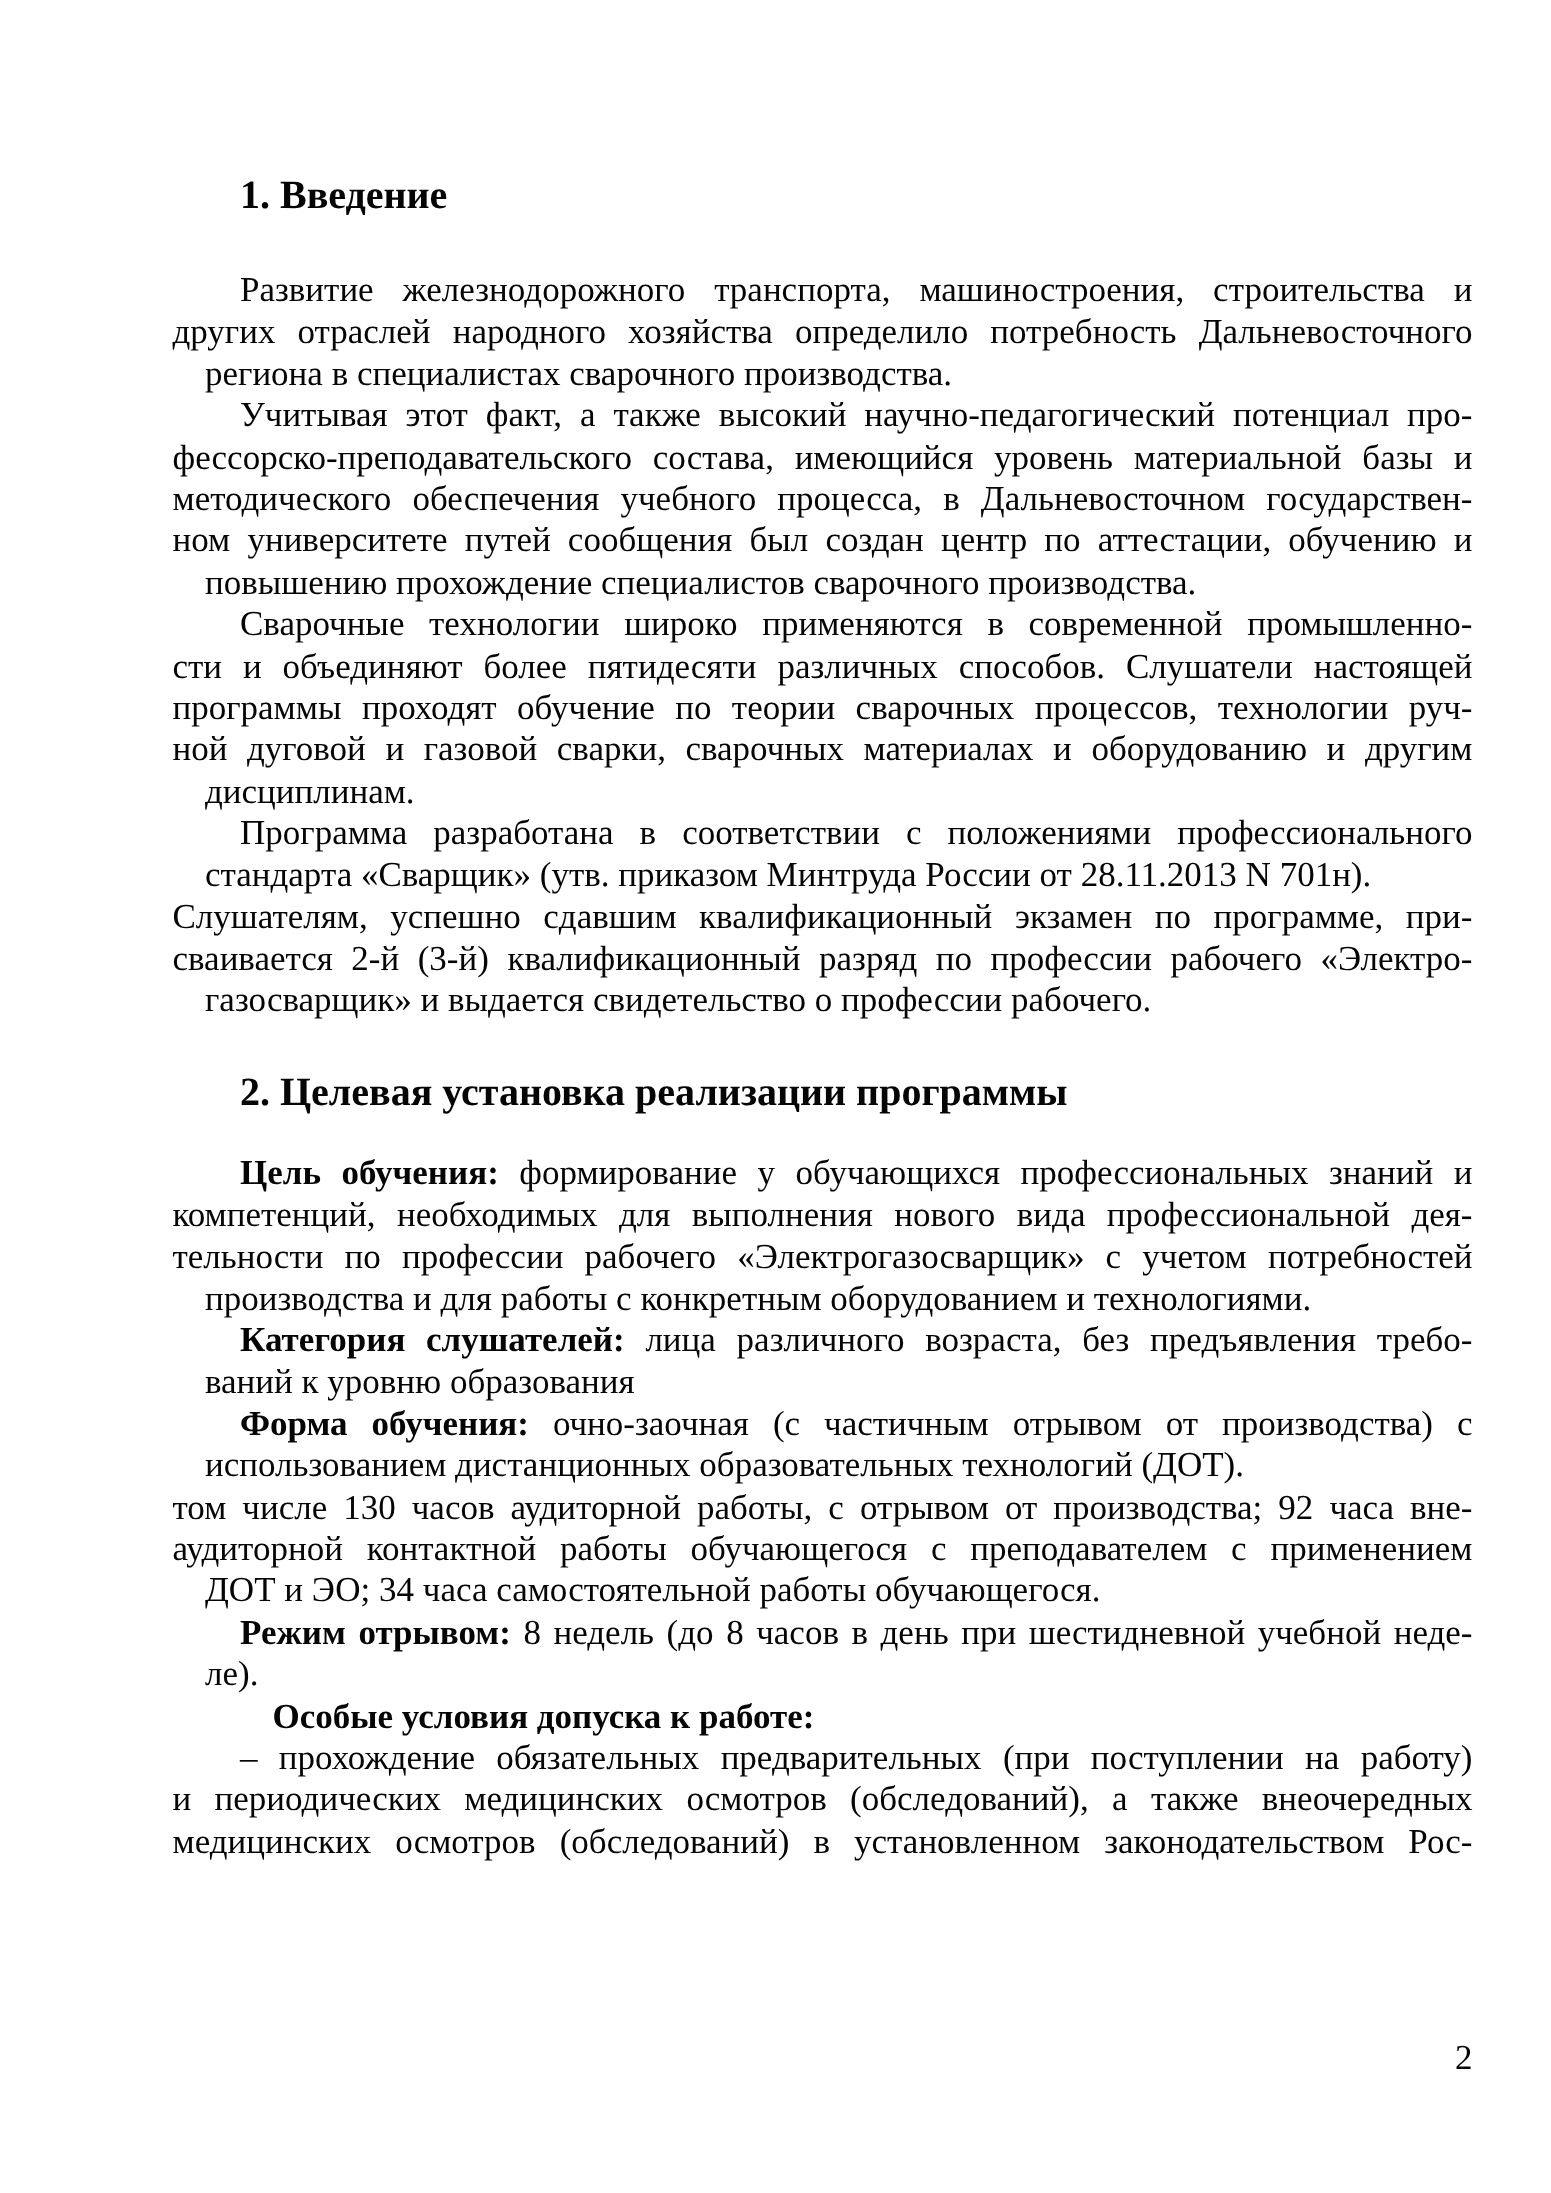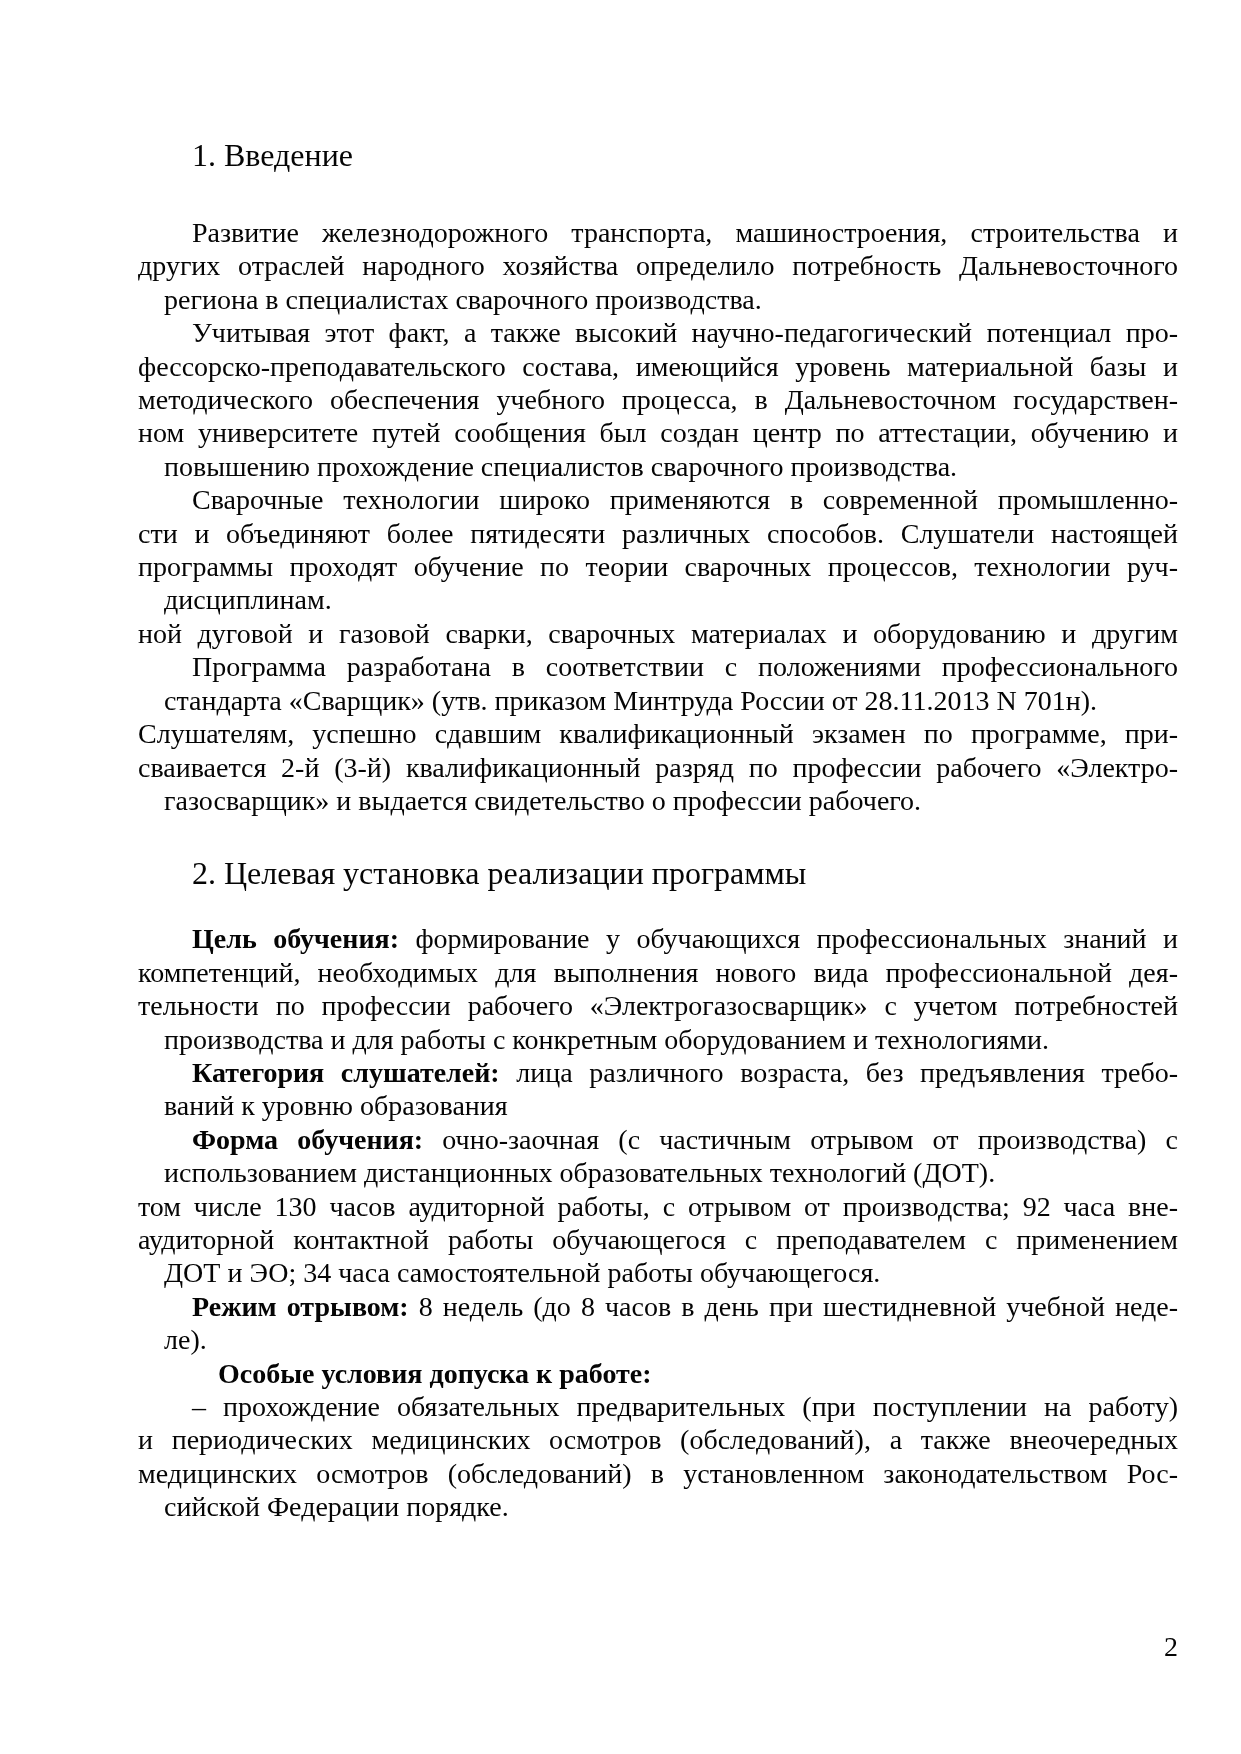--- a/index.html
+++ b/index.html
@@ -19,21 +19,21 @@
   .text-block {
     position: absolute;
     left: 138px;
     top: 136px;
     width: 1040px;
     font-size: 28px;
     line-height: 33.4px;
     color: #050505;
   }
   .heading {
-    font-weight: normal;
+    font-weight: bold;
     font-size: 32px;
     line-height: 38px;
     padding-left: 54px;
     margin: 0 0 42px 0;
     text-align: left;
   }
   .heading.mid {
     margin-top: 37px;
     margin-bottom: 30px;
   }
@@ -77,22 +77,22 @@
         <div class="line indent">Учитывая этот факт, а также высокий научно-педагогический потенциал про-</div>
         <div class="line">фессорско-преподавательского состава, имеющийся уровень материальной базы и</div>
         <div class="line">методического обеспечения учебного процесса, в Дальневосточном государствен-</div>
         <div class="line">ном университете путей сообщения был создан центр по аттестации, обучению и</div>
         <div class="line end">повышению прохождение специалистов сварочного производства.</div>
       </div>
       <div class="para">
         <div class="line indent">Сварочные технологии  широко применяются в современной промышленно-</div>
         <div class="line">сти и объединяют более пятидесяти различных способов. Слушатели настоящей</div>
         <div class="line">программы проходят обучение по теории сварочных процессов, технологии руч-</div>
+        <div class="line">ной дуговой и газовой сварки, сварочных материалах и оборудованию и другим</div>
         <div class="line end">дисциплинам.</div>
-        <div class="line">ной дуговой и газовой сварки, сварочных материалах и оборудованию и другим</div>
       </div>
       <div class="para">
         <div class="line indent">Программа разработана в соответствии с положениями профессионального</div>
         <div class="line end">стандарта «Сварщик» (утв. приказом Минтруда России от 28.11.2013 N 701н).</div>
         <div class="line">Слушателям, успешно сдавшим квалификационный экзамен по программе, при-</div>
         <div class="line">сваивается 2-й (3-й) квалификационный разряд по профессии рабочего «Электро-</div>
         <div class="line end">газосварщик» и выдается свидетельство о профессии рабочего.</div>
       </div>
       <div class="heading mid">2. Целевая установка реализации программы</div>
       <div class="para">
@@ -118,17 +118,16 @@
         <div class="line indent"><b>Режим отрывом:</b> 8 недель (до 8 часов в день при шестидневной учебной неде-</div>
         <div class="line end">ле).</div>
       </div>
       <div class="para">
         <div class="line indent end"><b>Особые условия допуска к работе:</b></div>
       </div>
       <div class="para">
         <div class="line indent">–  прохождение обязательных предварительных (при поступлении на работу)</div>
         <div class="line">и периодических медицинских осмотров (обследований), а также внеочередных</div>
         <div class="line">медицинских осмотров (обследований) в установленном законодательством Рос-</div>
-        <div class="line end">сийской Федерации порядке.</div>
       </div>
     </div>
   <div class="page-number">2</div>
 </div>
 
 </body></html>

